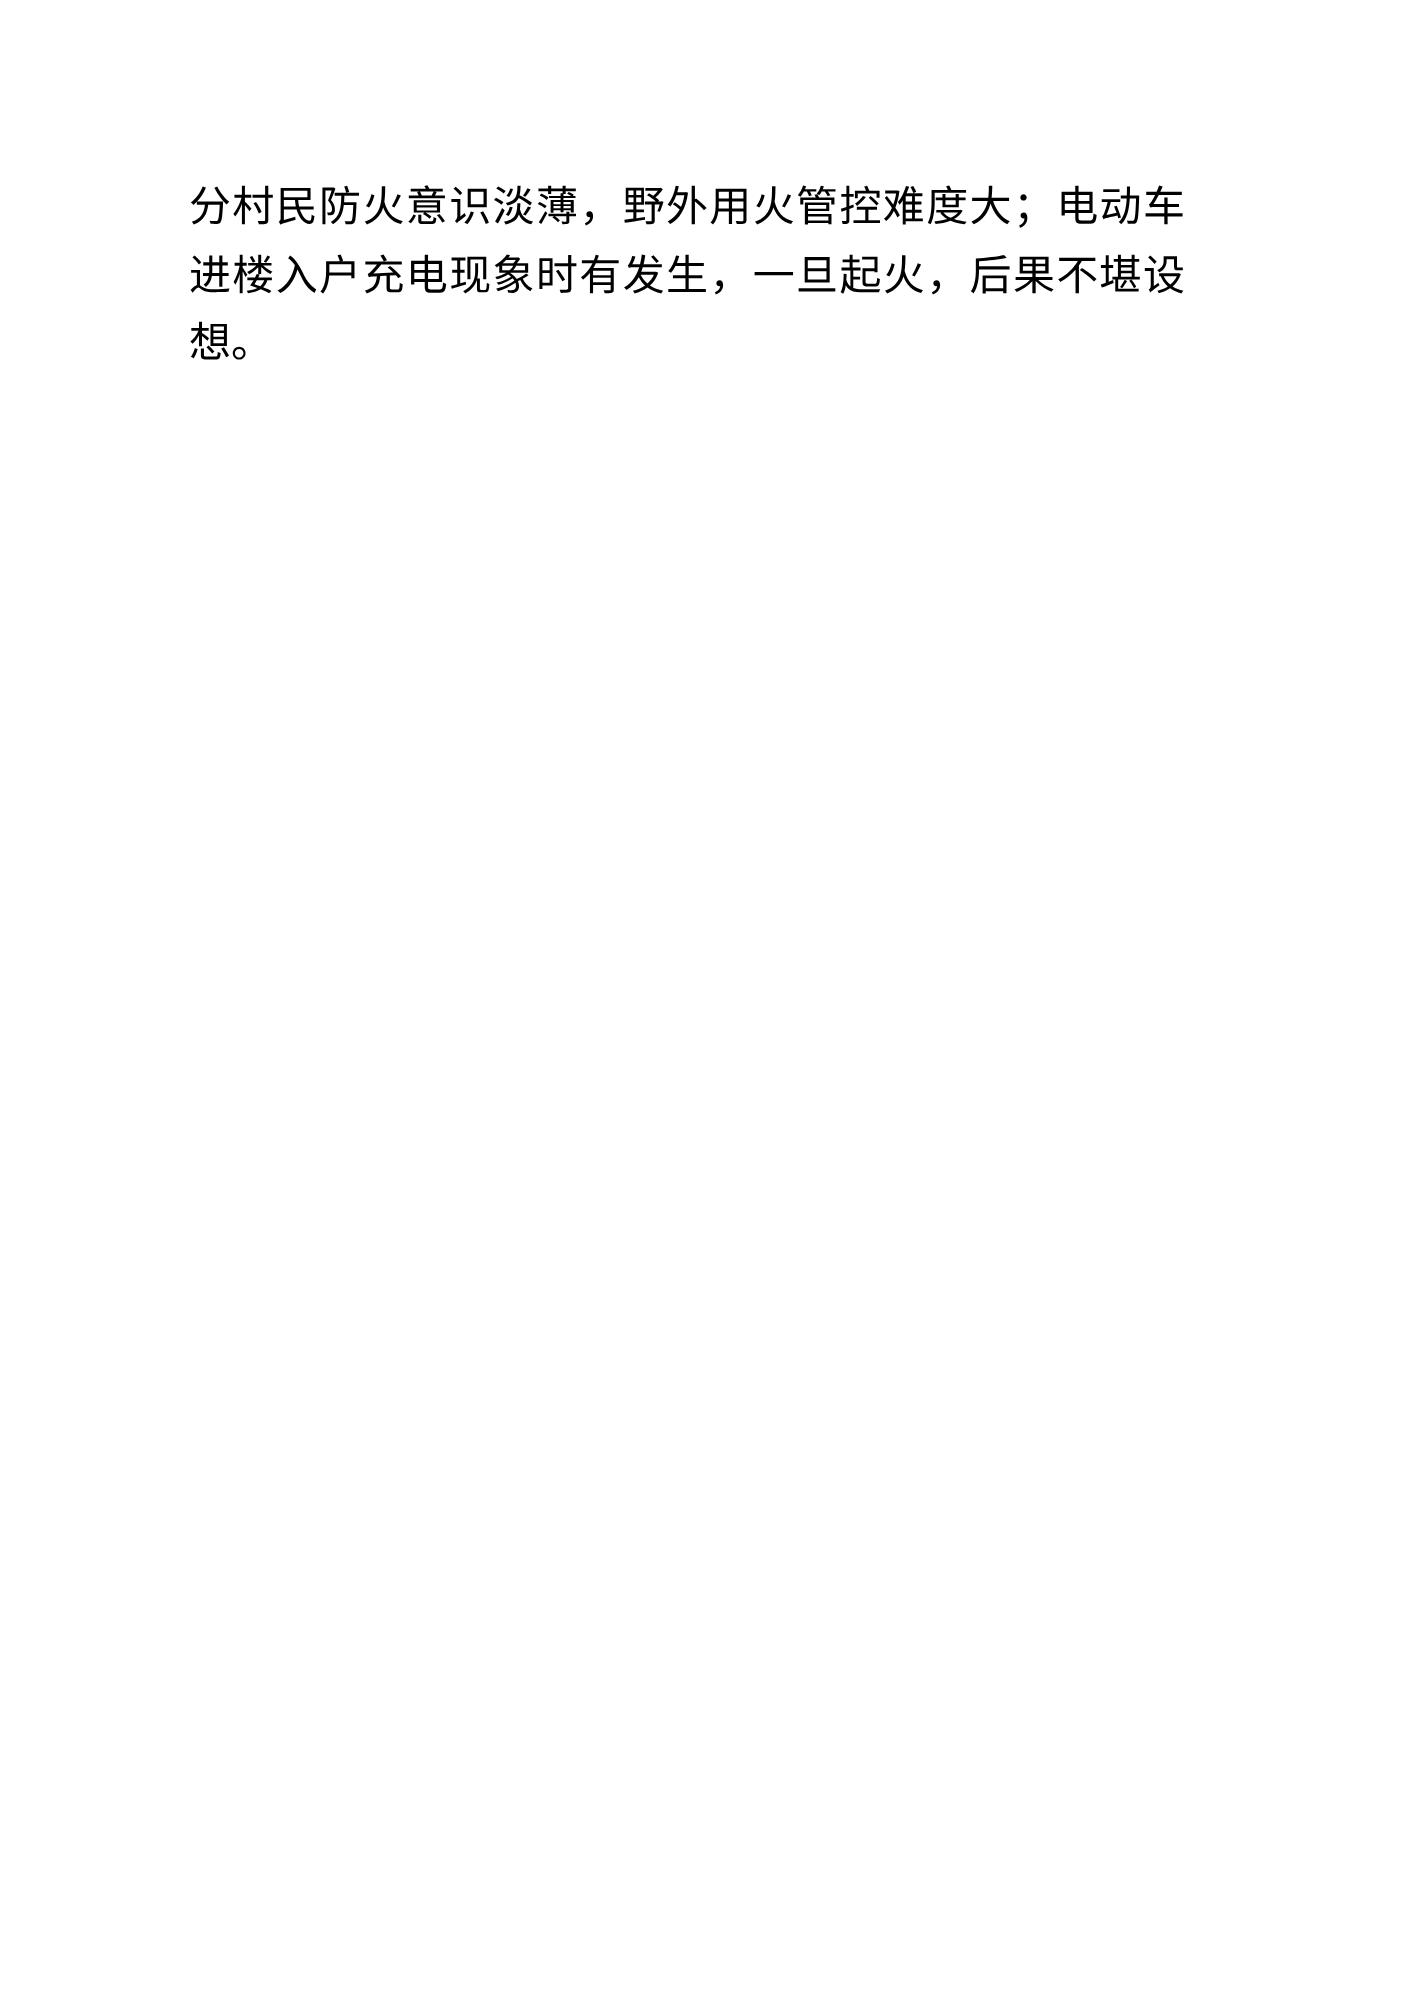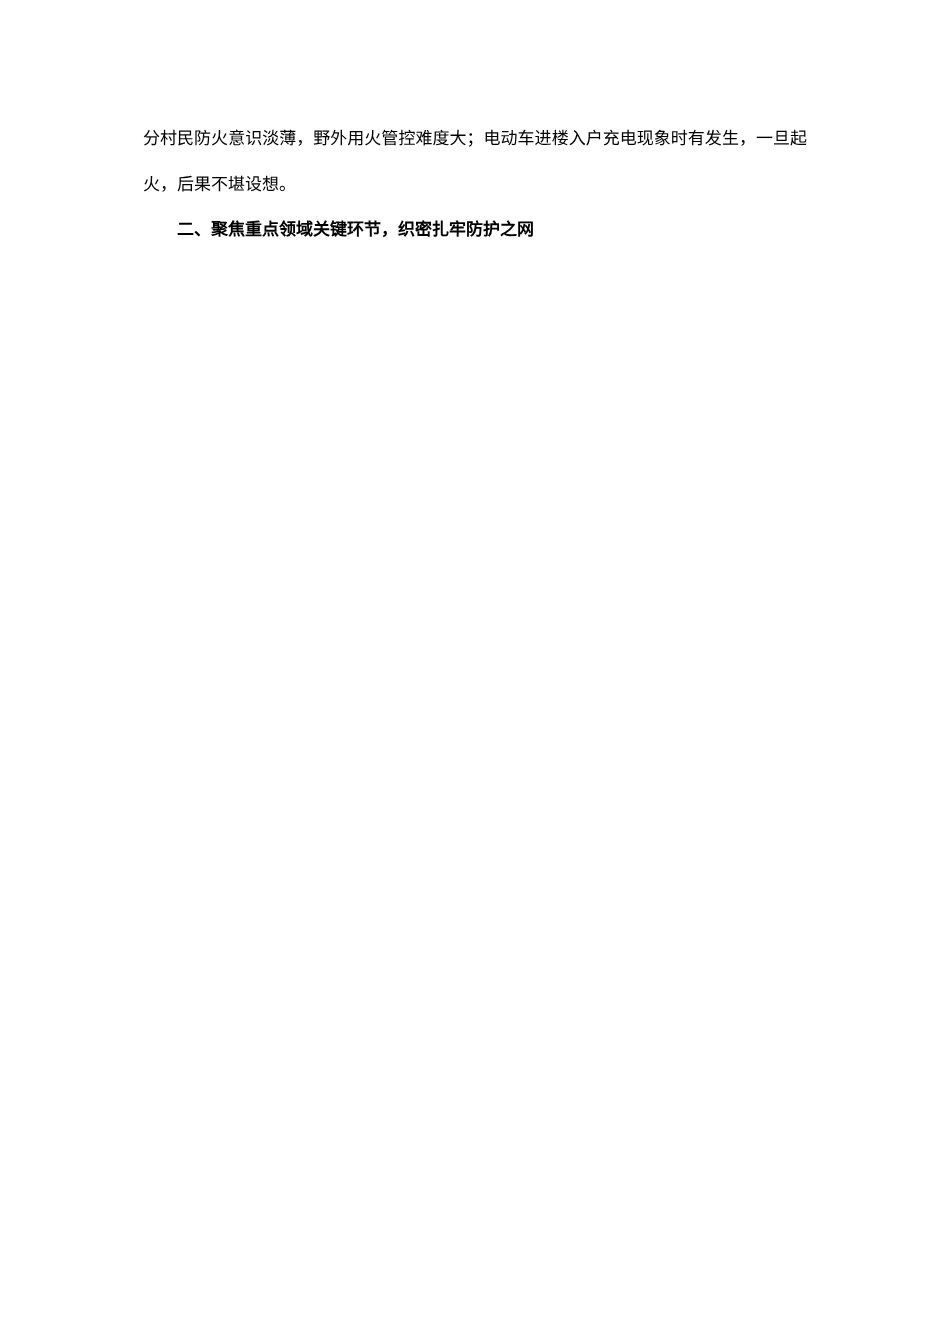--- a/index.html
+++ b/index.html
@@ -11,24 +11,24 @@
     position: relative;
     width: 950px;
     height: 1344px;
     background: #ffffff;
     overflow: hidden;
     font-family: "Liberation Serif", "DejaVu Serif", serif;
     color: #000000;
   }
   .text-block {
     position: absolute;
-    left: 143px;
+    left: 126px;
     top: 116px;
     width: 664px;
-    font-size: 17px;
+    font-size: 28px;
     line-height: 45.5px;
     text-align: justify;
     text-justify: inter-character;
     letter-spacing: 0;
   }
   .text-block p {
     margin: 0;
     padding: 0;
   }
   .para-indent {
@@ -37,15 +37,14 @@
   .section-heading {
     font-weight: 700;
   }
 </style>
 </head>
 <body>
 
 <div class="page">
   <div class="text-block">
     <p>分村民防火意识淡薄，野外用火管控难度大；电动车进楼入户充电现象时有发生，一旦起火，后果不堪设想。</p>
-    <p class="para-indent section-heading">二、聚焦重点领域关键环节，织密扎牢防护之网</p>
   </div>
 </div>
 
 </body></html>

